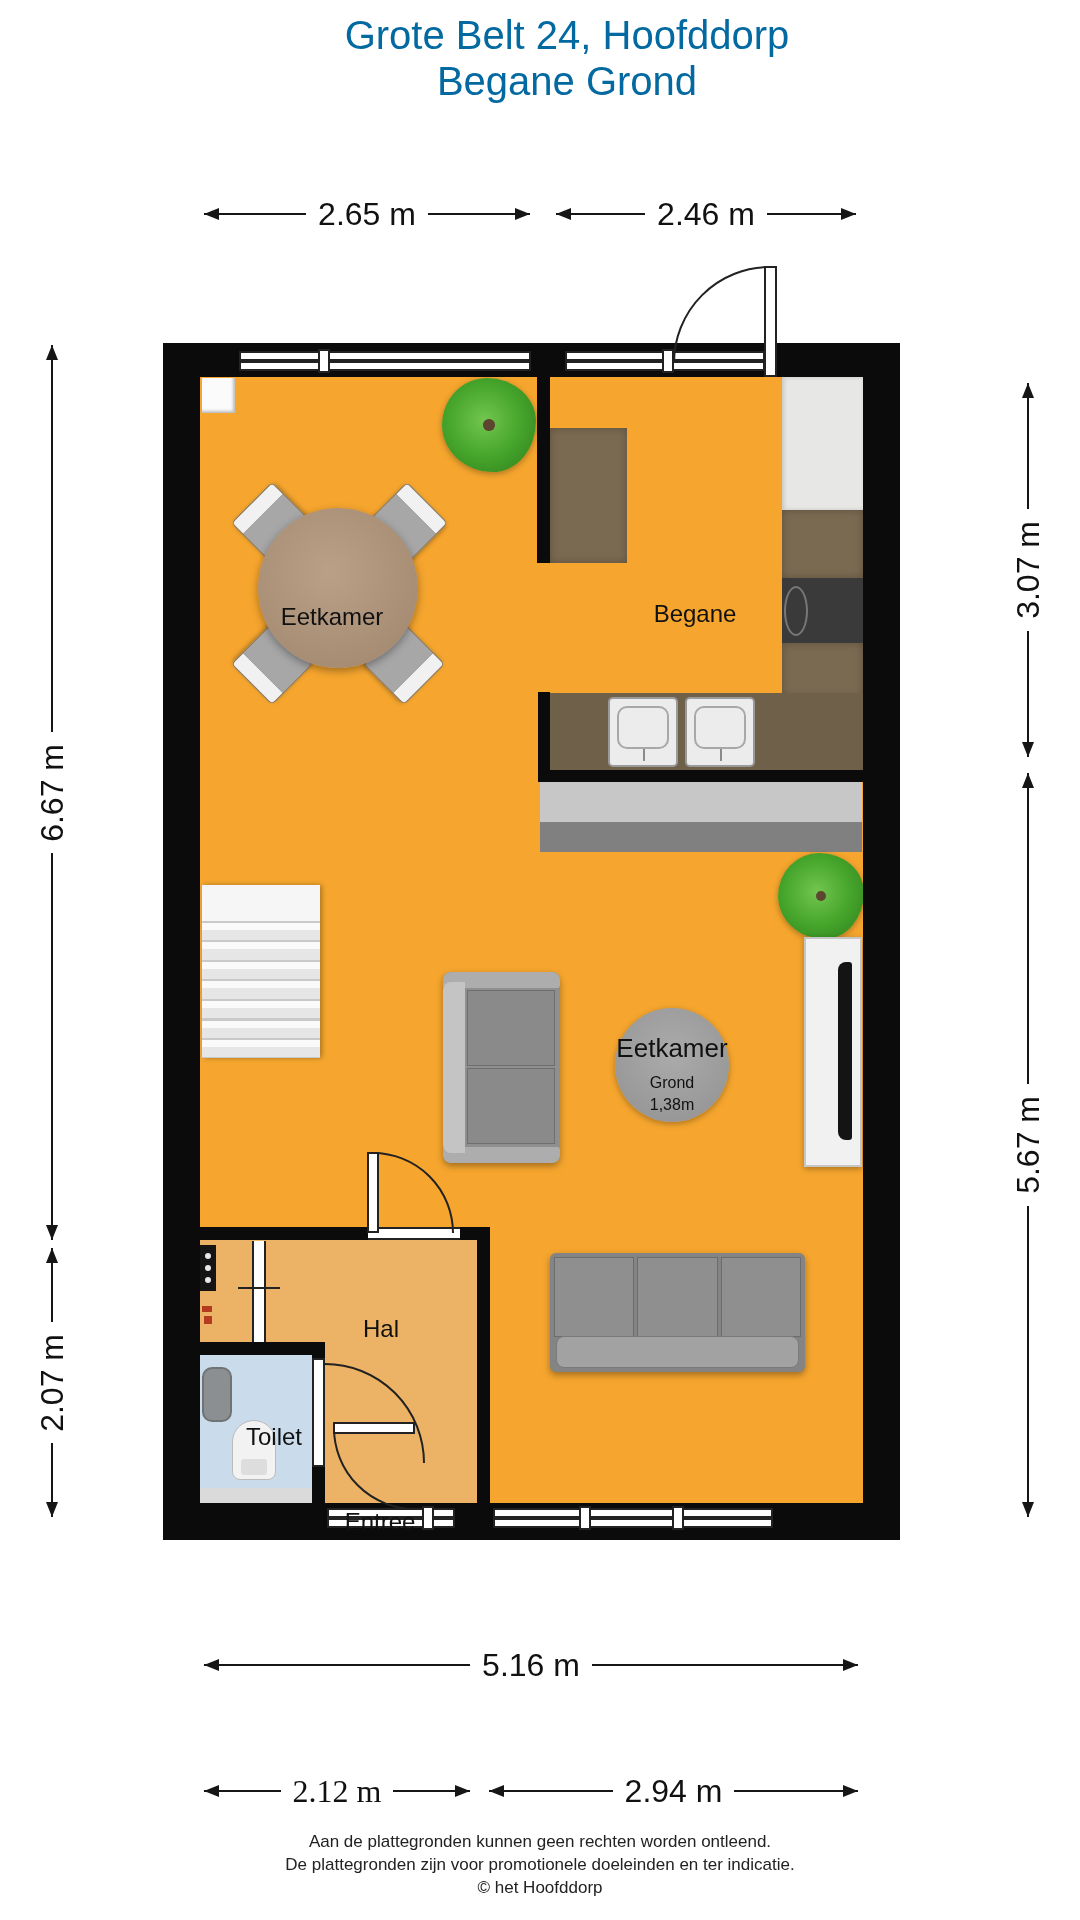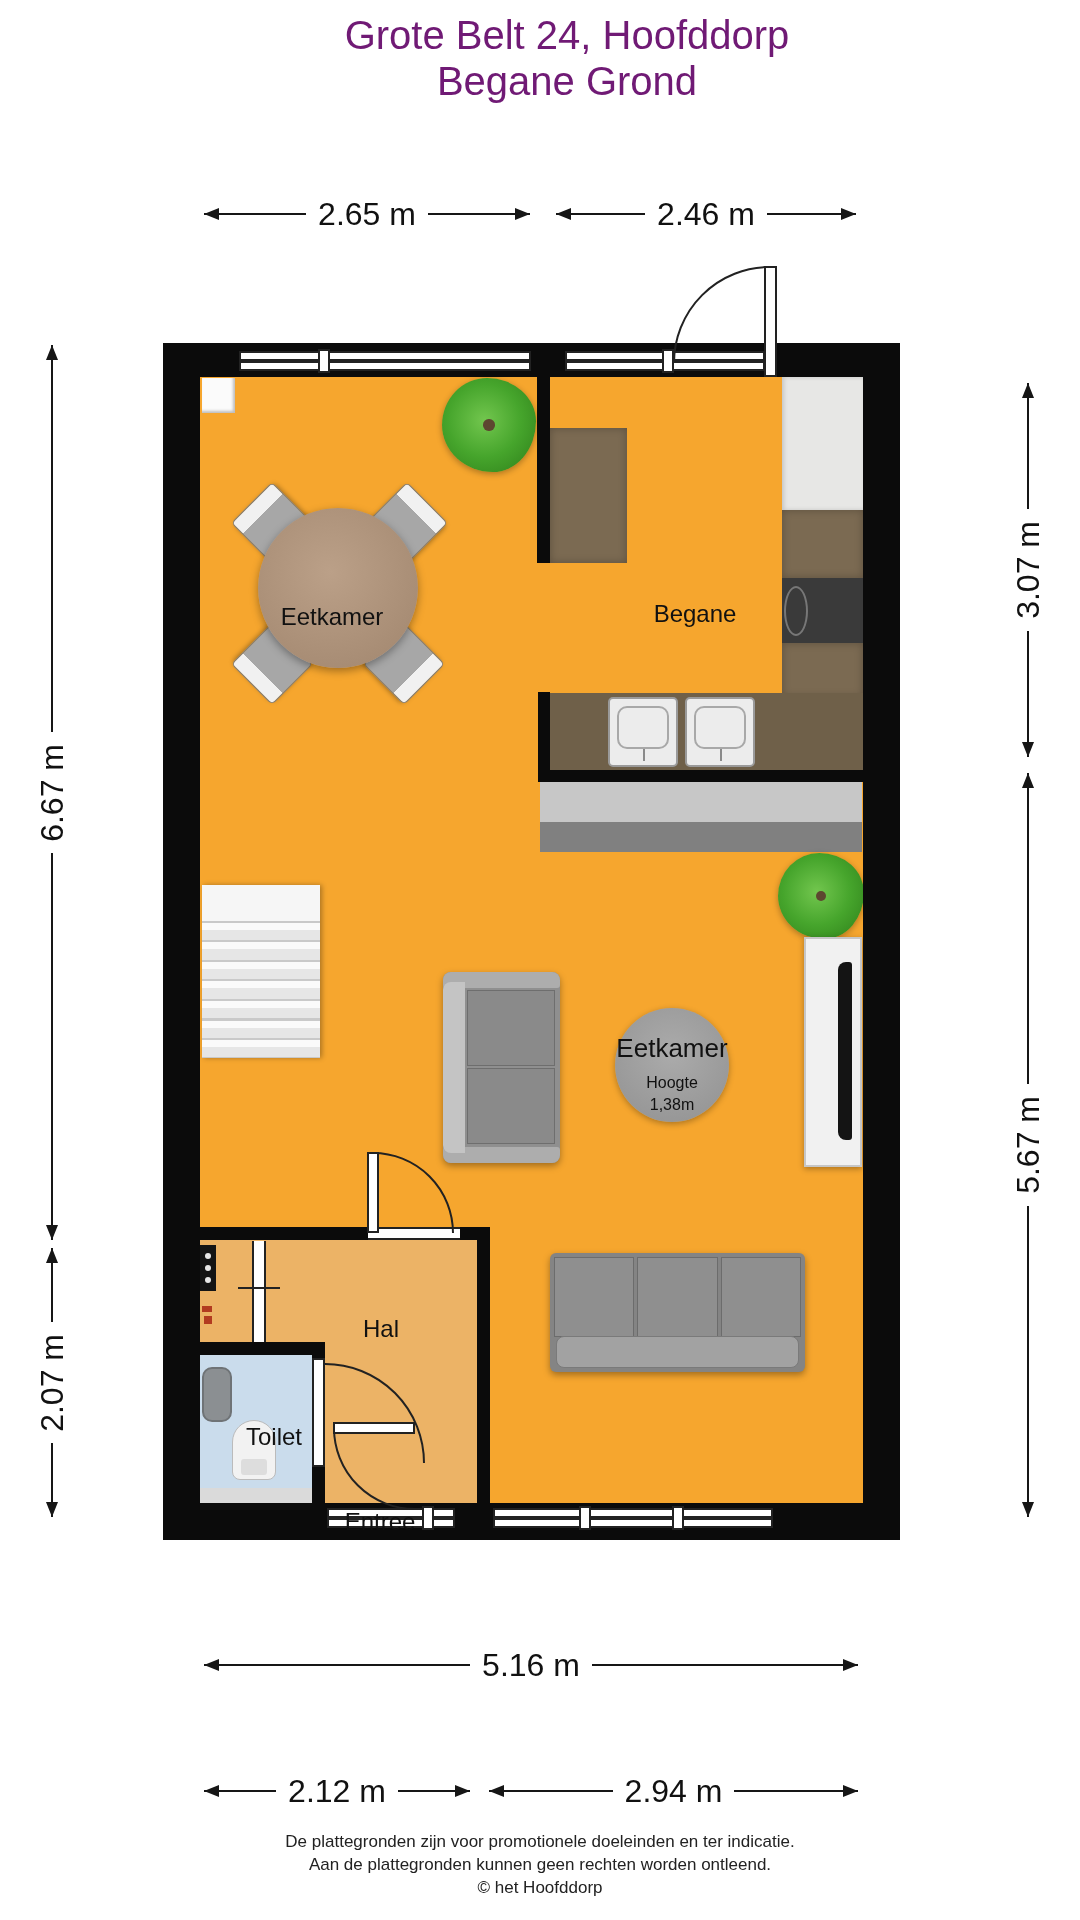--- a/index.html
+++ b/index.html
@@ -1,21 +1,21 @@
 <!DOCTYPE html>
 <html><head>
 <meta charset="utf-8">
 <style>
   html,body{margin:0;padding:0;background:#ffffff;}
   .page{position:relative;width:1080px;height:1920px;background:#fff;overflow:hidden;
         font-family:"Liberation Sans", sans-serif;color:#111;}
   .abs{position:absolute;}
 
   
-  .title{left:87px;top:12px;width:960px;text-align:center;font-size:40px;line-height:46px;color:#701a75;}
+  .title{left:87px;top:12px;width:960px;text-align:center;font-size:40px;line-height:46px;color:#0369a1;}
   .footer{left:0;top:1830px;width:1080px;text-align:center;font-size:17px;line-height:23px;color:#222;}
 
   
   .dimh{display:flex;align-items:center;height:34px;}
   .dimh .ln{flex:1;height:2px;background:#161616;position:relative;}
   .dimh .ln.l::before{content:"";position:absolute;left:0;top:-5px;
       border-right:15px solid #161616;border-top:6px solid transparent;border-bottom:6px solid transparent;}
   .dimh .ln.r::after{content:"";position:absolute;right:0;top:-5px;
       border-left:15px solid #161616;border-top:6px solid transparent;border-bottom:6px solid transparent;}
   .dimh .lbl{padding:0 12px;font-size:32px;white-space:nowrap;}
@@ -252,41 +252,41 @@
   <div class="abs leaf" style="left:333px;top:1422px;width:82px;height:12px;"></div>
 
   <div class="abs" style="left:252px;top:1241px;width:14px;height:101px;background:#fff;border-left:2px solid #222;border-right:2px solid #222;box-sizing:border-box;"></div>
   <div class="abs" style="left:238px;top:1287px;width:42px;height:2px;background:#222;"></div>
 
   <div class="abs circle-badge" style="left:615px;top:1008px;width:114px;height:114px;"></div>
 
   <div class="abs label room-label" style="left:332px;top:581px;">Eetkamer</div>
   <div class="abs label room-label" style="left:695px;top:578px;">Begane</div>
   <div class="abs label" style="left:672px;top:1048px;font-size:26px;">Eetkamer</div>
-  <div class="abs label small-label" style="left:672px;top:1083px;">Hoogte</div>
+  <div class="abs label small-label" style="left:672px;top:1083px;">Grond</div>
   <div class="abs label small-label" style="left:672px;top:1105px;">1,38m</div>
   <div class="abs label room-label" style="left:381px;top:1293px;">Hal</div>
   <div class="abs label room-label" style="left:274px;top:1401px;">Toilet</div>
   <div class="abs label room-label" style="left:380px;top:1486px;">Entree</div>
 
   <div class="abs dimh" style="left:204px;top:1648px;width:654px;">
     <div class="ln l"></div>
     <div class="lbl">5.16 m</div>
     <div class="ln r"></div>
   </div>
-  <div class="abs dimh" style="left:204px;top:1774px;width:266px;">
+  <div class="abs dimh" style="left:204px;top:1774px;width:266px;font-family:Liberation Serif, serif;">
     <div class="ln l"></div>
     <div class="lbl">2.12 m</div>
     <div class="ln r"></div>
   </div>
   <div class="abs dimh" style="left:489px;top:1774px;width:369px;">
     <div class="ln l"></div>
     <div class="lbl">2.94 m</div>
     <div class="ln r"></div>
   </div>
 
   <div class="abs footer">
+    <div>Aan de plattegronden kunnen geen rechten worden ontleend.</div>
     <div>De plattegronden zijn voor promotionele doeleinden en ter indicatie.</div>
-    <div>Aan de plattegronden kunnen geen rechten worden ontleend.</div>
     <div>© het Hoofddorp</div>
   </div>
 
 </div>
 
 </body></html>

